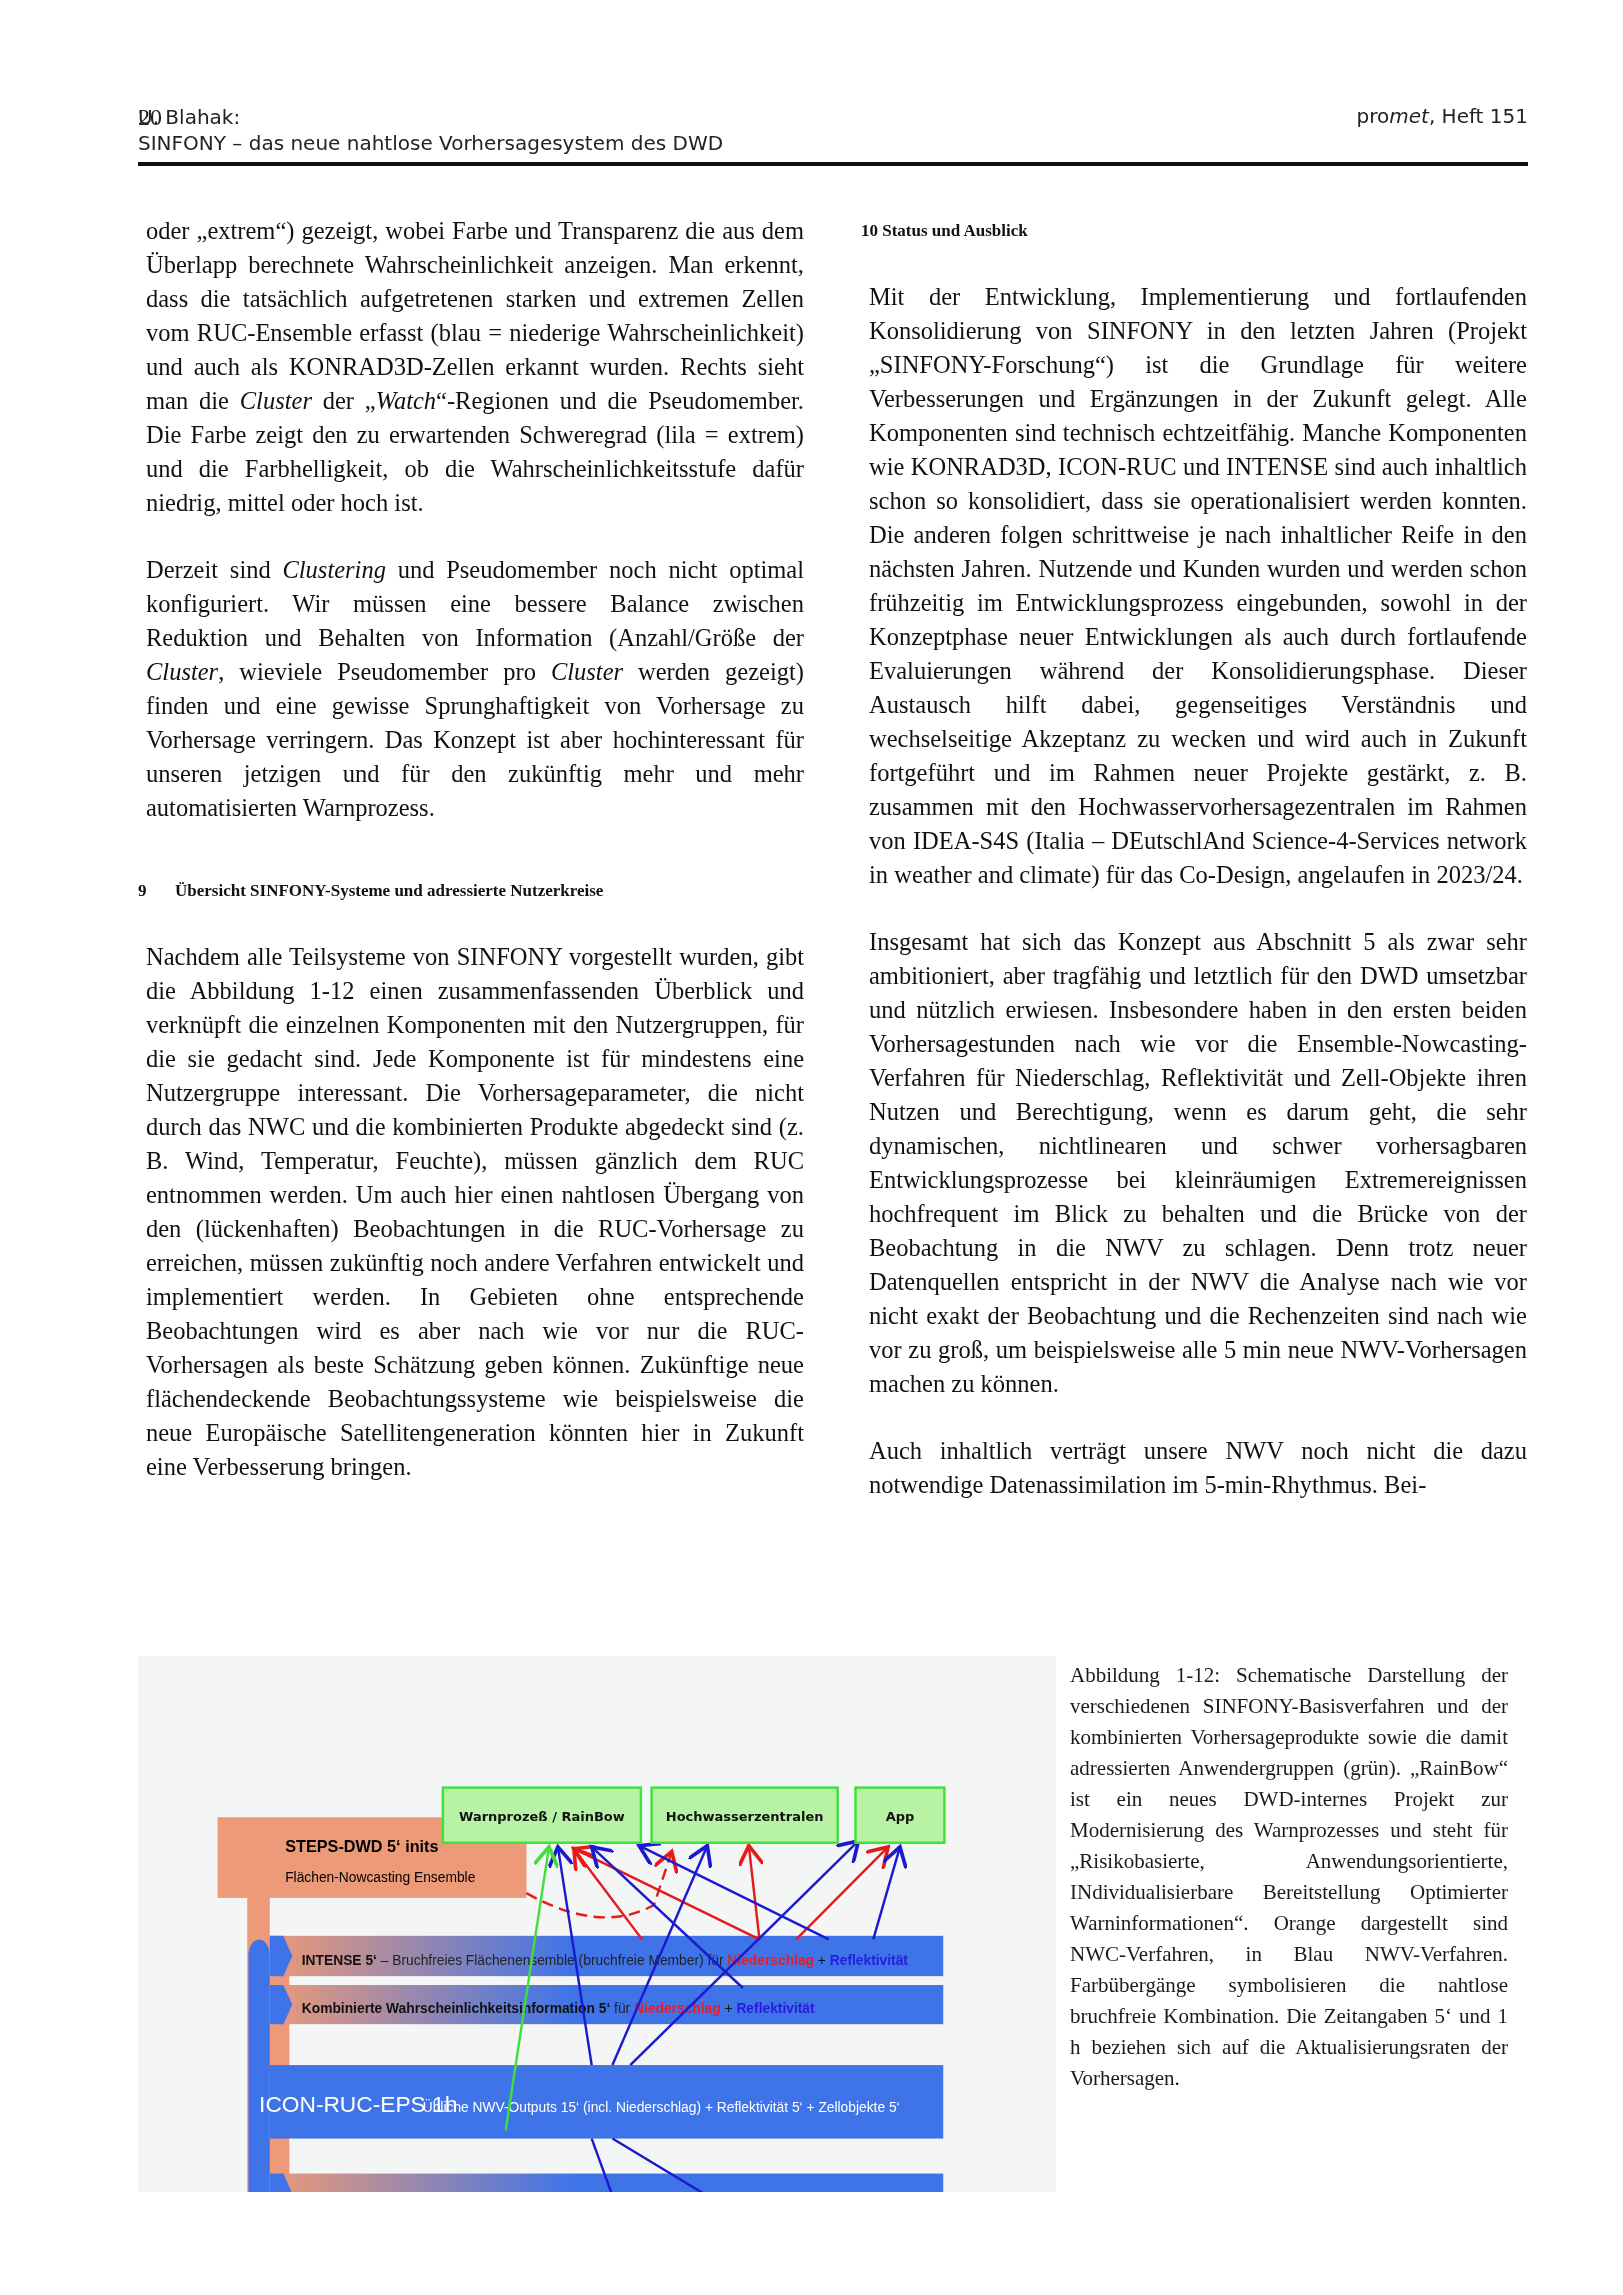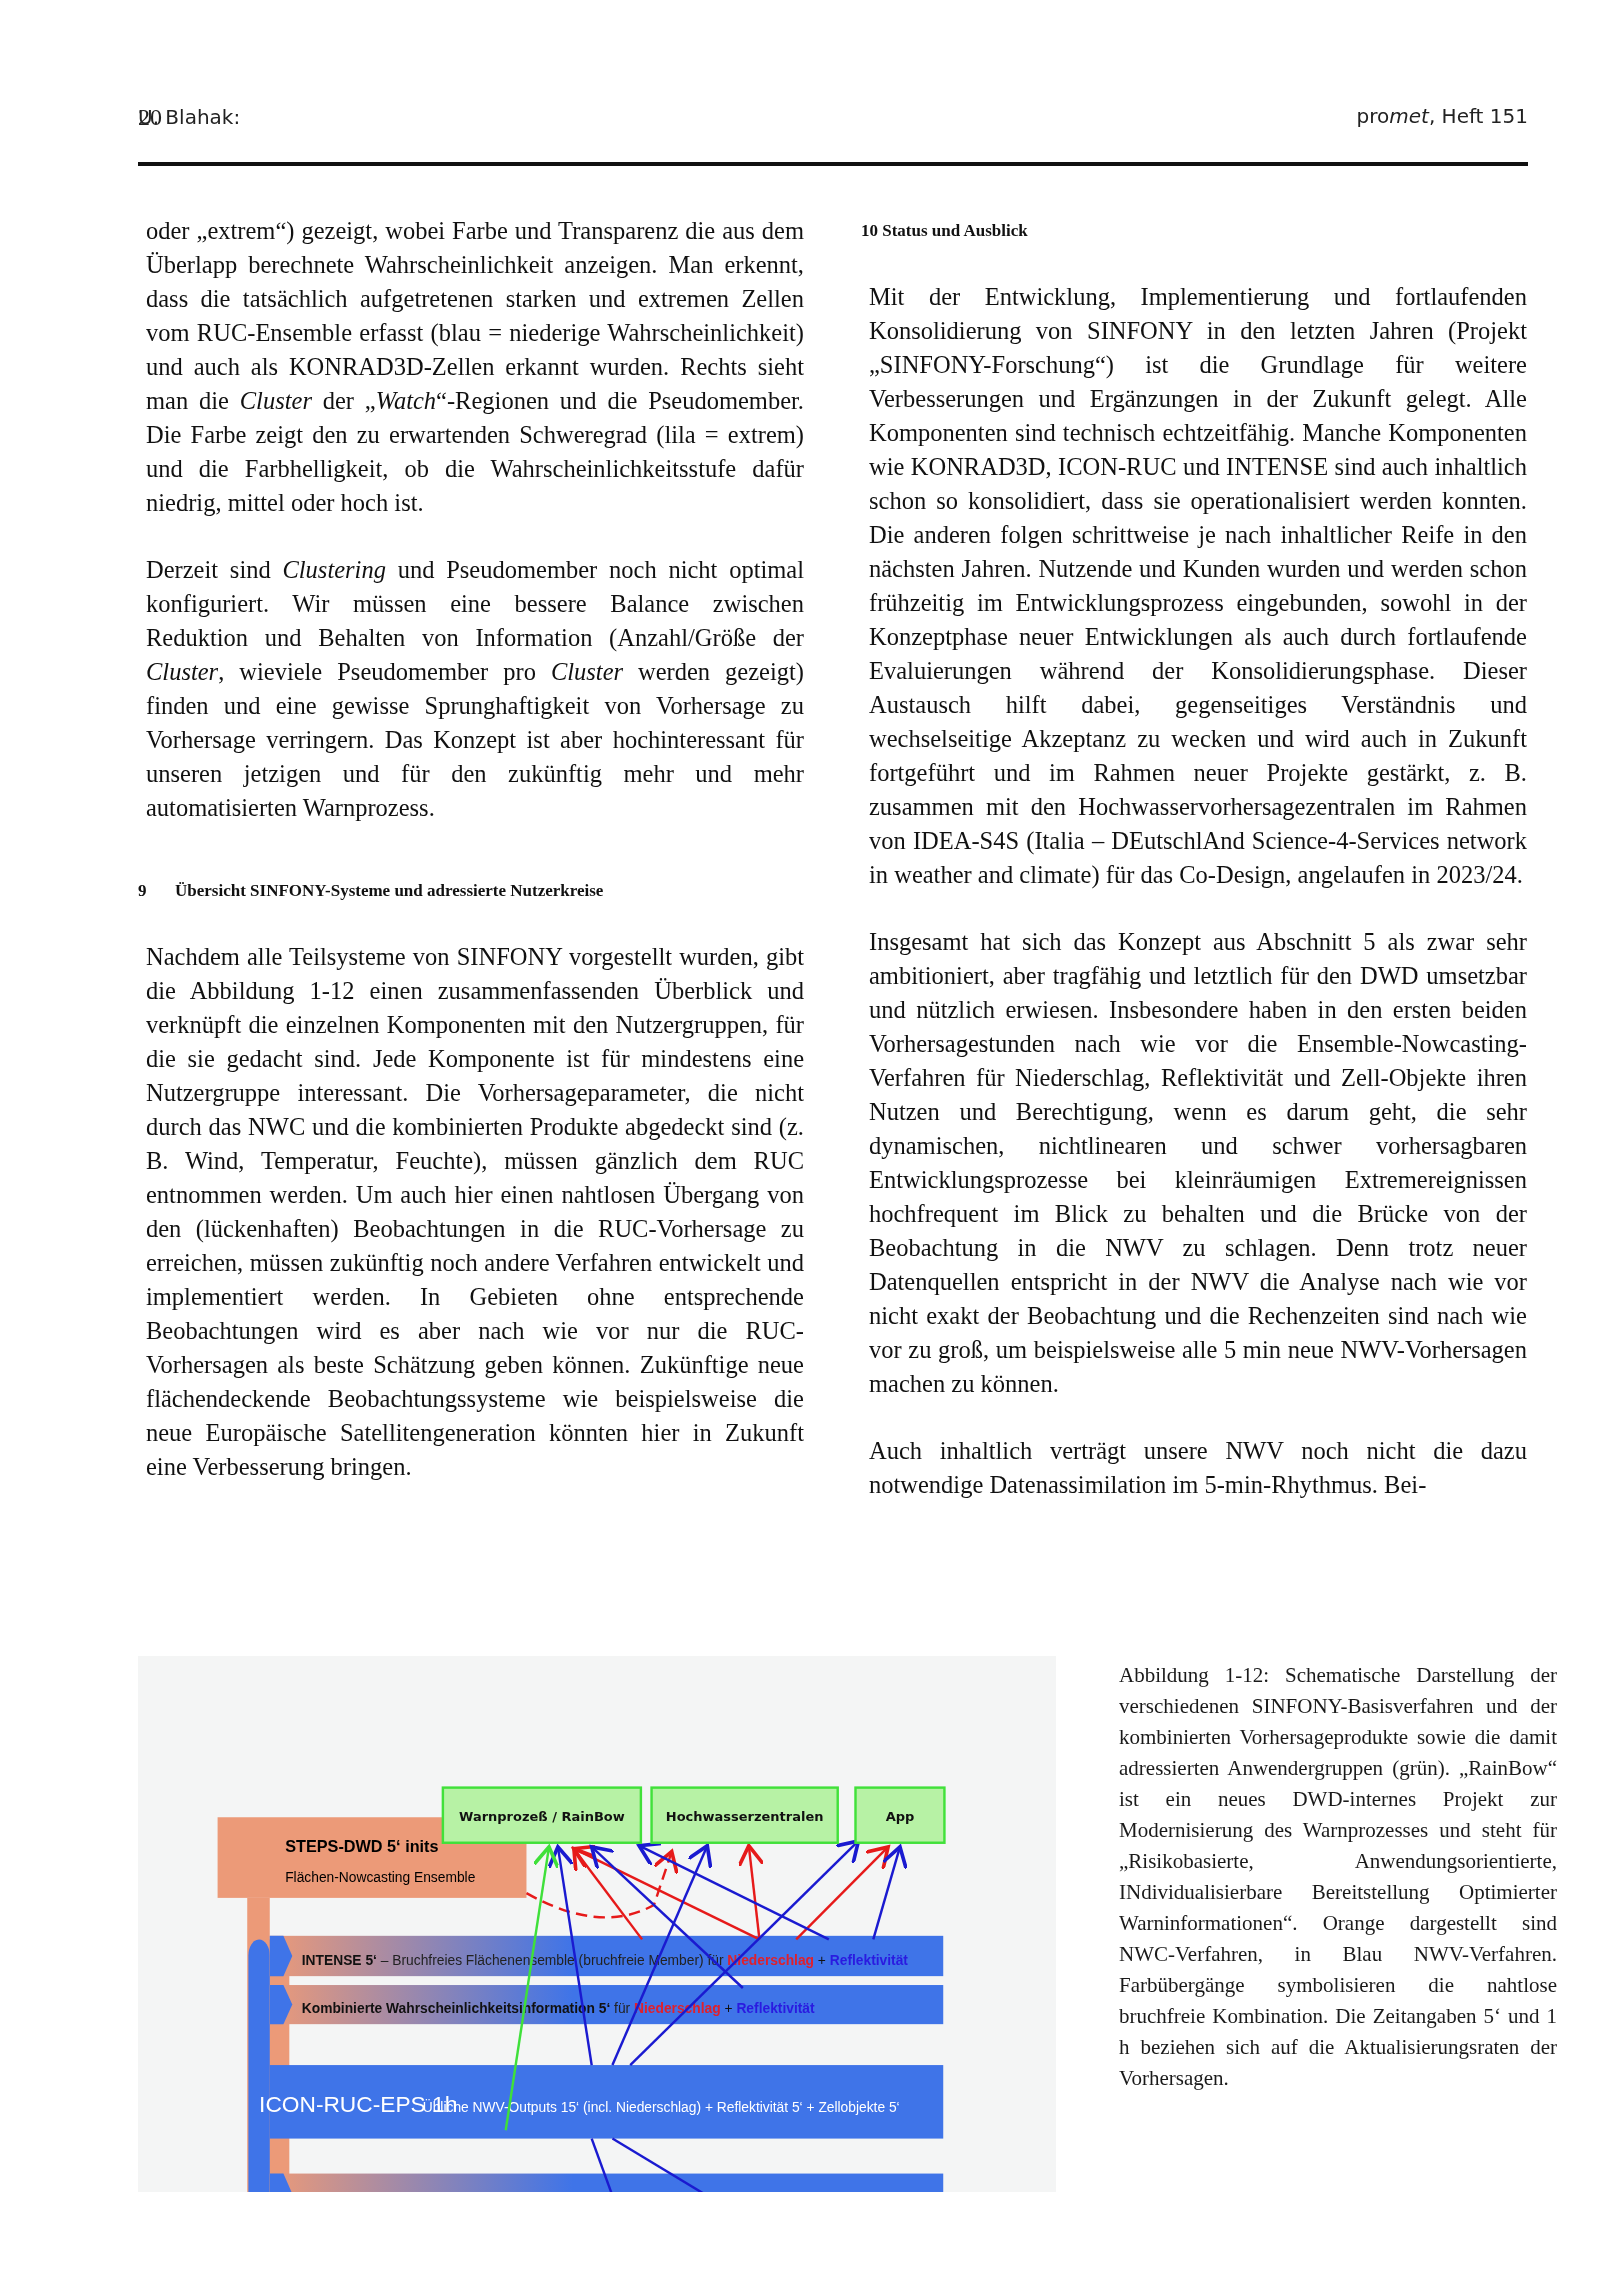--- a/index.html
+++ b/index.html
@@ -12,29 +12,30 @@
   .rule{position:absolute;top:162px;left:138px;width:1390px;height:4px;background:#111;}
   .col{position:absolute;width:666px;font-size:24.5px;line-height:34px;text-align:justify;hyphens:manual;}
   .col p{margin:0 0 33px 8px;}
   .col h2{font-size:17px;font-weight:bold;margin:0 0 33px 0;line-height:33px;}
   .col h2.sec9{display:flex;}
   .col h2.sec9 .num{width:37px;flex:none;}
   .left{left:138px;top:214px;}
   .right{left:861px;top:214px;}
   .fig{position:absolute;left:138px;top:1656px;width:918px;height:536px;background:#f4f5f5;}
   .fig svg{width:918px;height:536px;display:block;}
-  .caption{position:absolute;left:1119px;top:1660px;width:438px;font-size:21px;line-height:31px;text-align:justify;font-family:"Liberation Serif","DejaVu Serif",serif;color:#1a1a1a;}
+  .caption{position:absolute;left:1070px;top:1660px;width:438px;font-size:21px;line-height:31px;text-align:justify;font-family:"Liberation Serif","DejaVu Serif",serif;color:#1a1a1a;}
 </style>
 </head>
 <body>
 
 <div class="hdr">
   <span class="pg">20</span>
   <div class="ctr">
     <div>U. Blahak:</div>
+    <div>SINFONY – das neue nahtlose Vorhersagesystem des DWD</div>
   </div>
   <span class="rt"><span>pro</span><b>met</b><span>, Heft 151</span></span>
 </div>
 <div class="rule"></div>
 
 <div class="col left">
   <p><span>oder „extrem“) gezeigt, wobei Farbe und Transparenz die aus dem Überlapp berechnete Wahrscheinlichkeit anzeigen. Man erkennt, dass die tatsächlich aufgetretenen starken und extremen Zellen vom RUC-Ensemble erfasst (blau = niederige Wahrscheinlichkeit) und auch als KONRAD3D-Zellen erkannt wurden. Rechts sieht man die </span><i>Cluster</i><span> der „</span><i>Watch</i><span>“-Regionen und die Pseudomember. Die Farbe zeigt den zu erwartenden Schweregrad (lila = extrem) und die Farbhelligkeit, ob die Wahrscheinlichkeitsstufe dafür niedrig, mittel oder hoch ist.</span></p>
   <p><span>Derzeit sind </span><i>Clustering</i><span> und Pseudomember noch nicht optimal konfiguriert. Wir müssen eine bessere Balance zwischen Reduktion und Behalten von Information (Anzahl/Größe der </span><i>Cluster</i><span>, wieviele Pseudomember pro </span><i>Cluster</i><span> werden gezeigt) finden und eine gewisse Sprunghaftigkeit von Vorhersage zu Vorhersage verringern. Das Konzept ist aber hochinteressant für unseren jetzigen und für den zukünftig mehr und mehr automatisierten Warnprozess.</span></p>
   <h2 class="sec9" style="margin-top:49px;">
       <span class="num">9</span>

